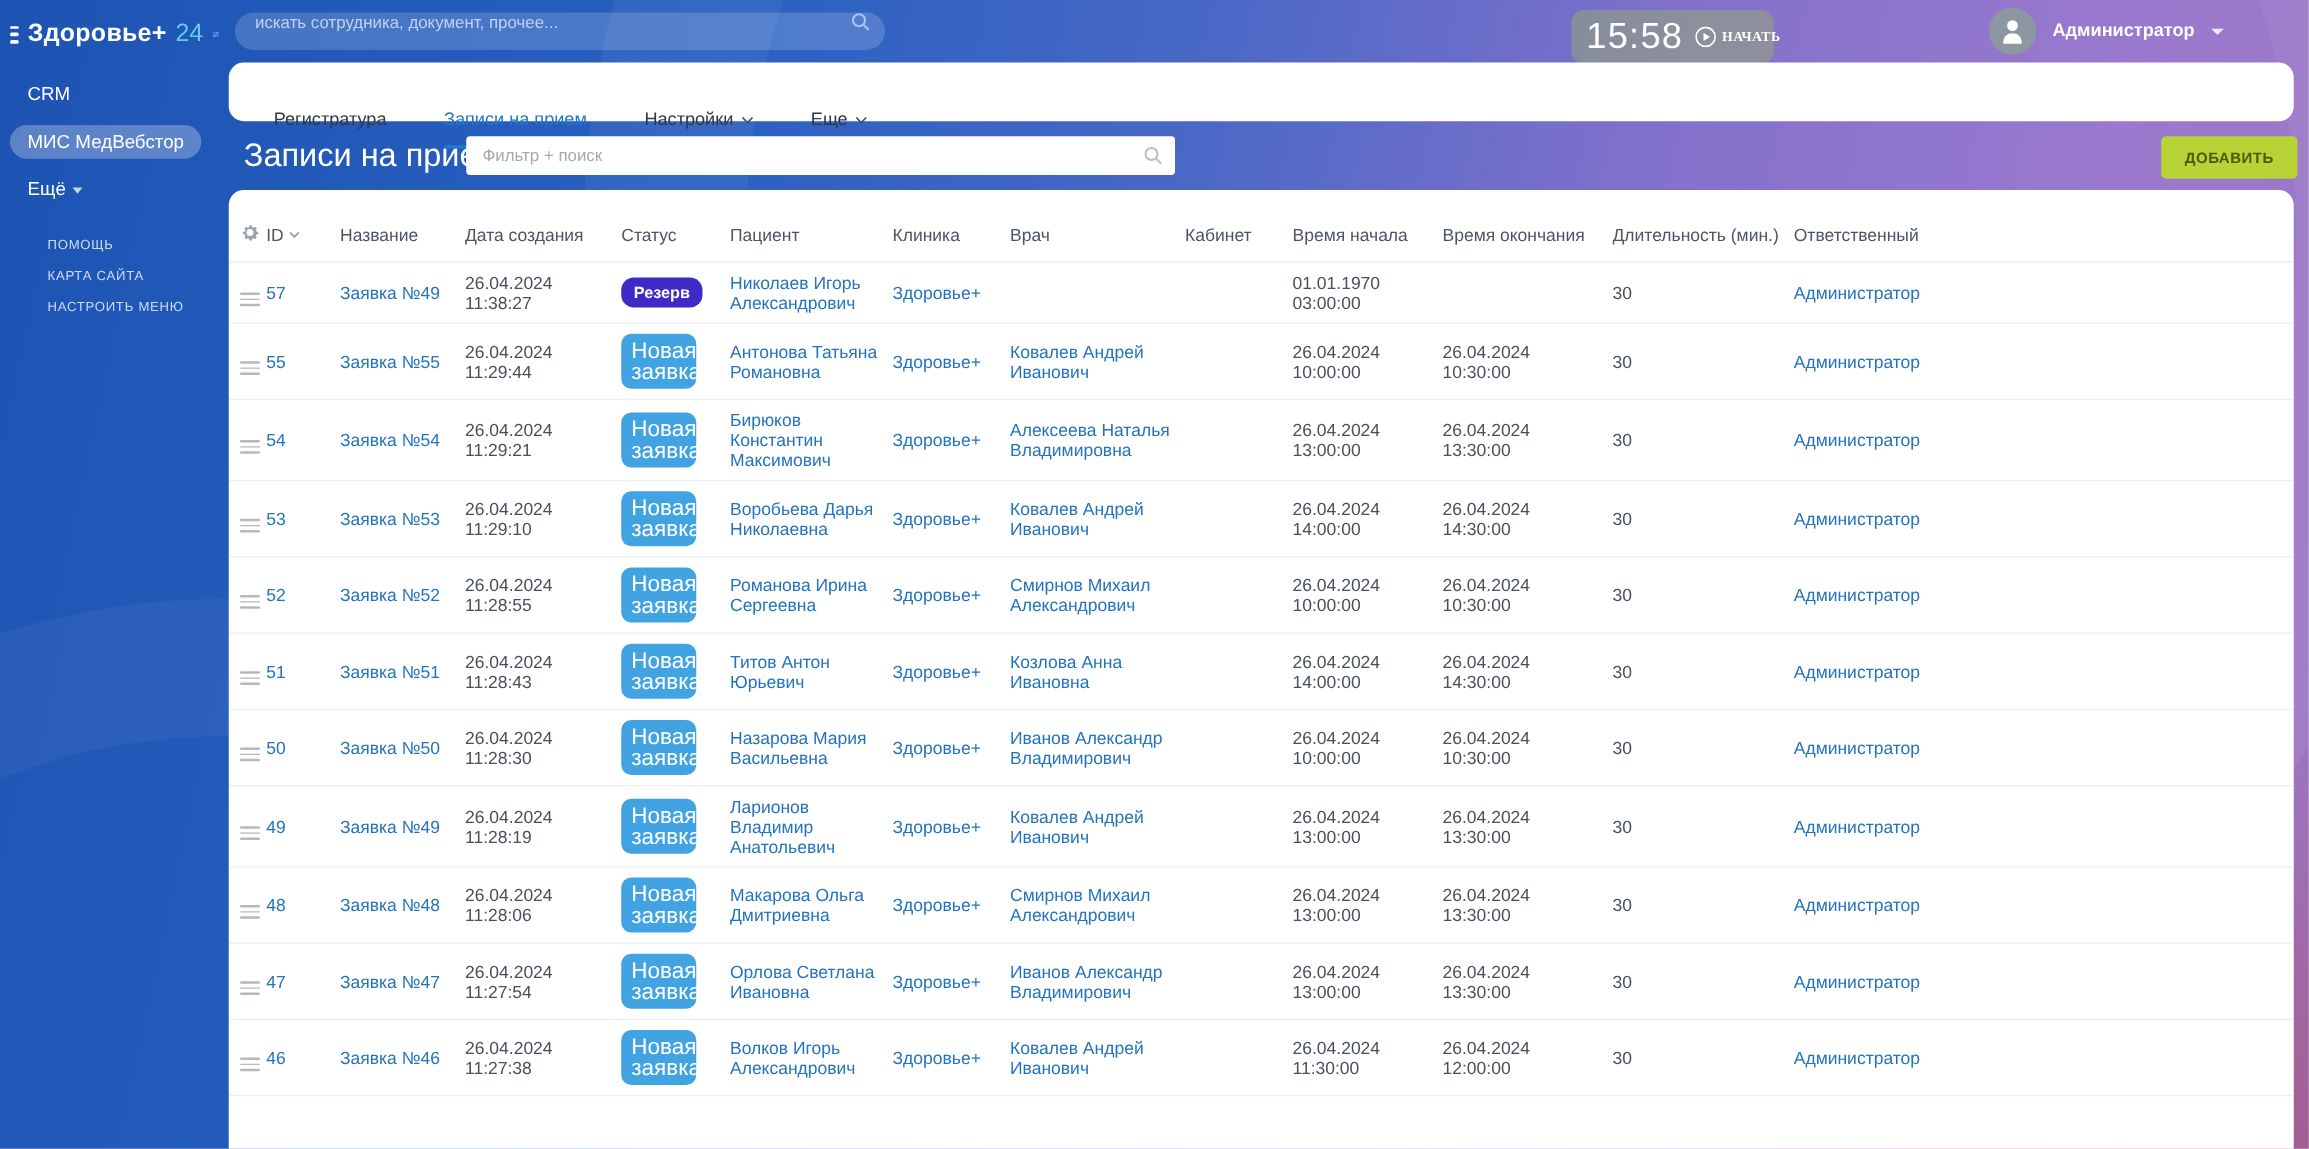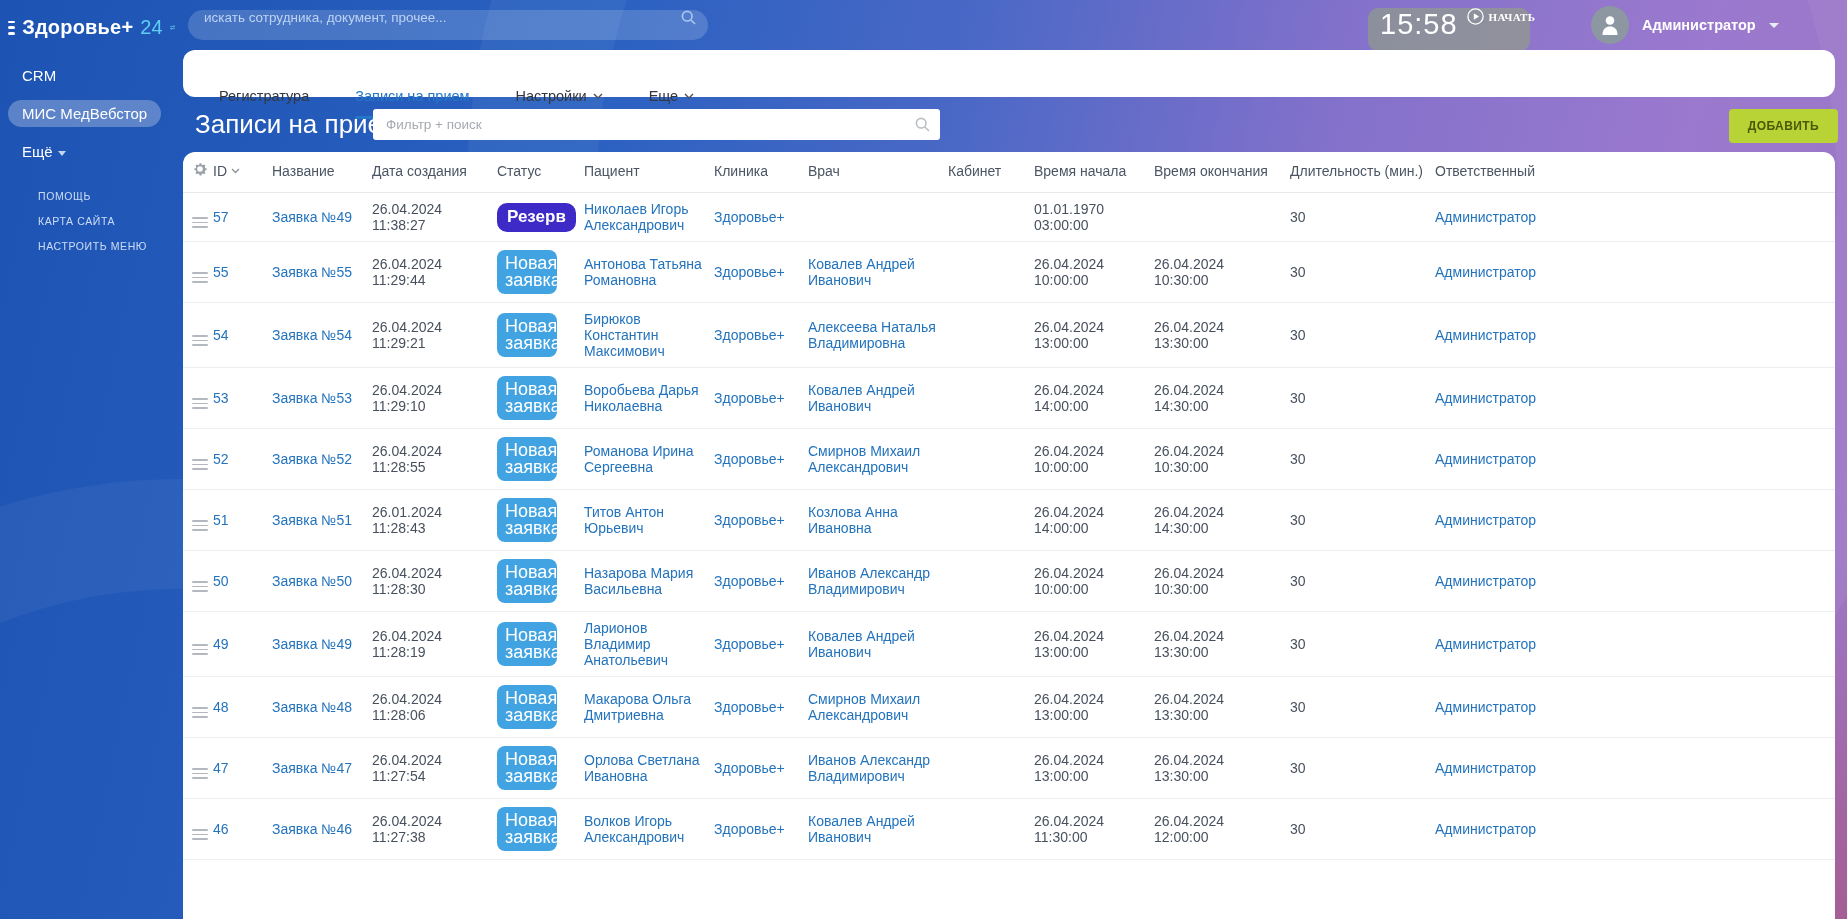--- a/index.html
+++ b/index.html
@@ -38,22 +38,22 @@
   .main { position:absolute; left:183px; top:0; width:1664px; height:100%; }
 
   .topbar { position:relative; height:50px; }
   .top-search { position:absolute; left:5px; top:10px; width:520px; height:30px;
     background:rgba(255,255,255,.17); border-radius:15px; display:flex; align-items:flex-start; }
   .top-search input { flex:1; background:transparent; border:none; outline:none; color:#fff;
     font-size:13.5px; padding:0 10px 0 16px; font-family:"Liberation Sans", sans-serif; }
   .top-search input::placeholder { color:#bdd3f2; }
   .top-search .mag { margin-right:12px; flex:0 0 auto; }
 
-  .time-widget { position:absolute; left:1185px; top:8px; width:162px; height:43px;
-    background:rgba(148,168,118,.55); border-radius:10px; display:flex; align-items:flex-start;
+  .time-widget { position:absolute; left:1074px; top:8px; width:162px; height:43px;
+    background:rgba(148,168,118,.55); border-radius:10px; display:flex; align-items:center;
     padding:0 12px; gap:9px; cursor:pointer; }
   .time-text { font-size:29px; font-weight:250; color:#fff; letter-spacing:1px; }
   .start-wrap { display:flex; align-items:center; gap:5px;font-family:Liberation Serif, serif; }
   .start-label { font-size:11px; font-weight:700; color:#fff; letter-spacing:.4px; }
 
   .user-wrap { position:absolute; left:1408px; top:6px; display:flex; align-items:center; gap:13px; cursor:pointer; }
   .avatar { width:38px; height:38px; border-radius:50%; background:#8d97a1; display:flex;
     align-items:center; justify-content:center; }
   .user-name { font-size:14.5px; font-weight:700; color:#fff; }
   .user-caret { width:0; height:0; border-left:5px solid transparent; border-right:5px solid transparent;
@@ -80,38 +80,38 @@
   .filter-box .mag { margin-right:10px; flex:0 0 auto; }
   .add-btn { position:absolute; right:-3px; top:12px; background:#b8d335; color:#4c5808;
     font-size:12px; font-weight:700; letter-spacing:.4px; border:none; border-radius:4px;
     padding:10px 19px; cursor:pointer; font-family:"Liberation Sans", sans-serif; }
 
   
   .panel { position:absolute; left:0; top:152px; width:1652px; height:767px; background:#fff;
     border-radius:12px 12px 0 0; overflow:hidden; }
   table { border-collapse:collapse; table-layout:fixed; width:1652px; }
   th, td { text-align:left; font-weight:400; }
-  thead th { font-size:14px; color:#4b5563; padding:9px 8px 12px 0; border-bottom:1px solid #e7e9ec;
+  thead th { font-size:14px; color:#4b5563; padding:26px 8px 12px 0; border-bottom:1px solid #e7e9ec;
     white-space:nowrap; overflow:hidden; }
   thead th.c-handle { padding-left:9px; }
   tbody td { font-size:14px; color:#47505c; padding:8px 10px 8px 0; border-bottom:1px solid #eceef0;
     vertical-align:middle; }
   tbody tr { height:53px; }
   tbody tr:first-child { height:47px; }
   td.c-handle { padding-left:9px; }
   .link { color:#2373bd; text-decoration:none; cursor:pointer; display:inline-block; }
   .sort-head { display:inline-flex; align-items:center; gap:4px; cursor:pointer; }
   .row-handle { width:16px; height:11px; display:inline-flex; flex-direction:column;
     justify-content:space-between; cursor:grab; }
   .row-handle i { display:block; height:1.8px; background:#b4b9c0; border-radius:1px; }
   .badge { display:inline-block; color:#fff; }
   .badge-new { background:#41a3e2; width:60px; padding:5px 8px; border-radius:8px;
     font-size:18px; line-height:17px; }
   .badge-reserve { background:#3e2ac6; padding:4px 10px 5px; border-radius:10px;
-    font-size:17px; font-weight:700; }
+    font-size:13px; font-weight:700; }
 </style>
 </head>
 <body>
 
 <div class="bg">
   <div class="wave1"></div>
   <div class="wave2"></div>
 </div>
 
 <div class="app">
@@ -367,21 +367,21 @@
   </tr>
 
   <tr>
     <td class="c-handle"><span class="row-handle">
                   <i></i>
                   <i></i>
                   <i></i>
                 </span></td>
     <td><a class="link">51</a></td>
     <td><a class="link">Заявка №51</a></td>
-    <td>26.01.2024 11:28:43</td>
+    <td>26.04.2024 11:28:43</td>
     <td><span class="badge badge-new">Новая заявка</span></td>
     <td><a class="link">Титов Антон Юрьевич</a></td>
     <td><a class="link">Здоровье+</a></td>
     <td><a class="link">Козлова Анна Ивановна</a></td>
     <td></td>
     <td>26.04.2024 14:00:00</td>
     <td>26.04.2024 14:30:00</td>
     <td>30</td>
     <td><a class="link">Администратор</a></td>
   </tr>

